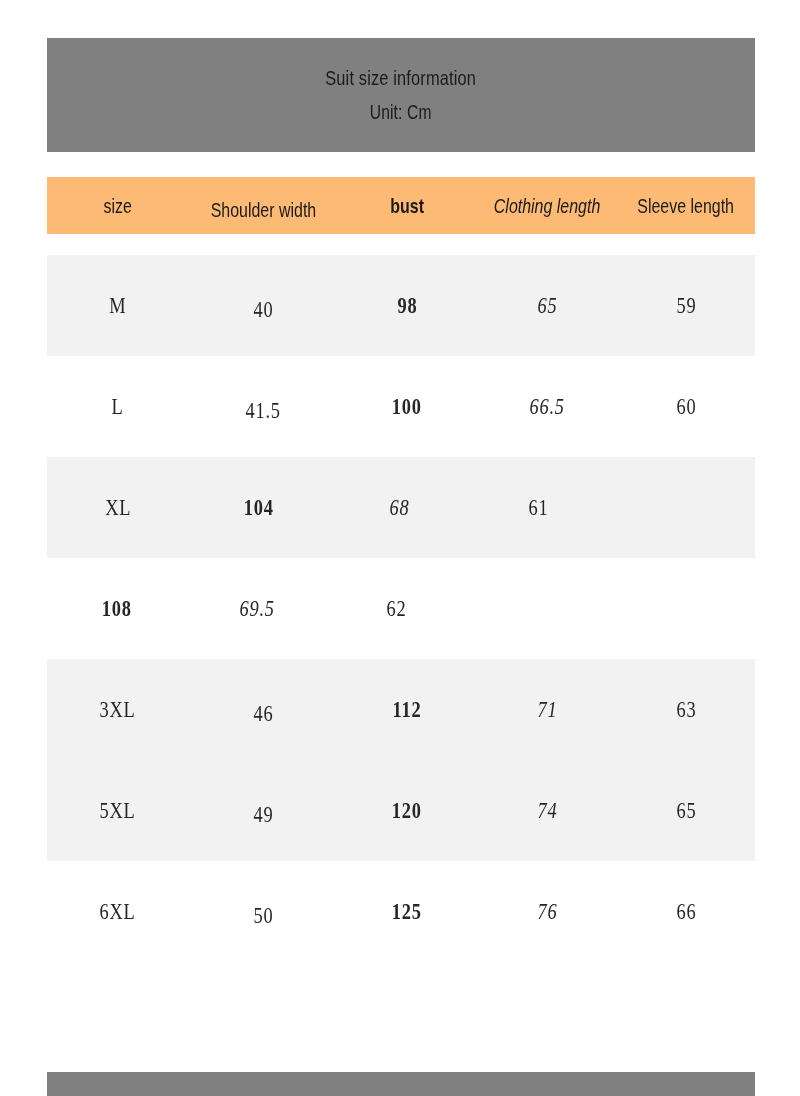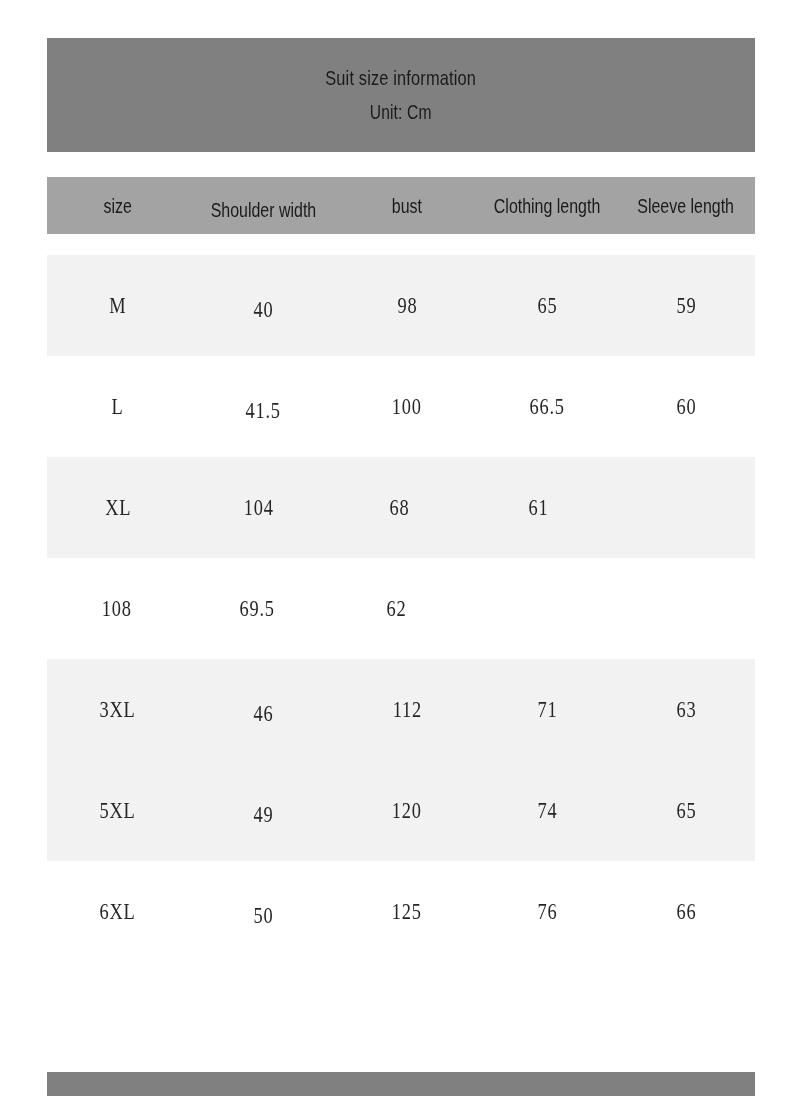--- a/index.html
+++ b/index.html
@@ -49,21 +49,21 @@
     font-size: 20px;
   }
 
   
   .col-head {
     position: absolute;
     left: 47px;
     top: 177px;
     width: 708px;
     height: 57px;
-    background: #a3a3a3;
+    background: #fdba74;
     display: flex;
     align-items: center;
     box-sizing: border-box;
   }
   .col-head .cell {
     color: #1a1a1a;
     font-size: 21px;
     line-height: 24px;
     text-align: center;
     white-space: nowrap;
@@ -102,22 +102,22 @@
   .row .cell span {
     display: inline-block;
     transform: scaleX(0.80);
     transform-origin: center center;
     letter-spacing: 1px;
   }
 
   
   .c0 { width: 142px; flex: 0 0 142px; }
   .c1 { width: 148px; flex: 0 0 148px; margin-top: 8px; }
-  .c2 { width: 140px; flex: 0 0 140px; }
-  .c3 { width: 140px; flex: 0 0 140px; }
+  .c2 { width: 140px; flex: 0 0 140px; font-weight: bold; }
+  .c3 { width: 140px; flex: 0 0 140px; font-style: italic; }
   .c4 { width: 138px; flex: 0 0 138px; text-decoration: underline; }
 
   
   .footer-bar {
     position: absolute;
     left: 47px;
     top: 1072px;
     width: 708px;
     height: 24px;
     background: #808080;

